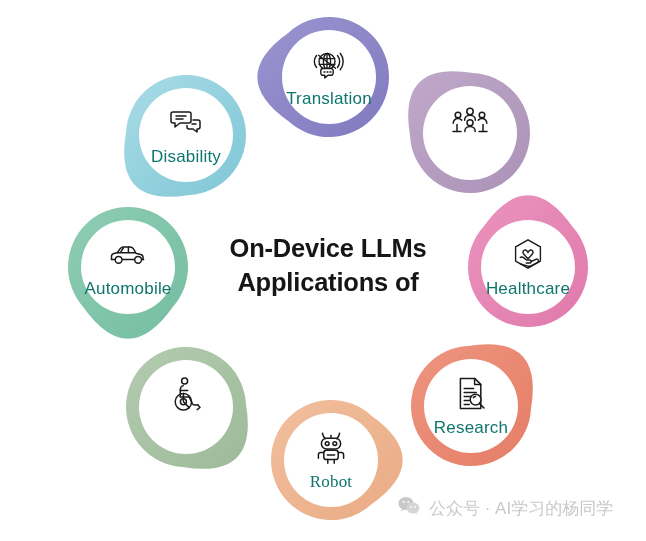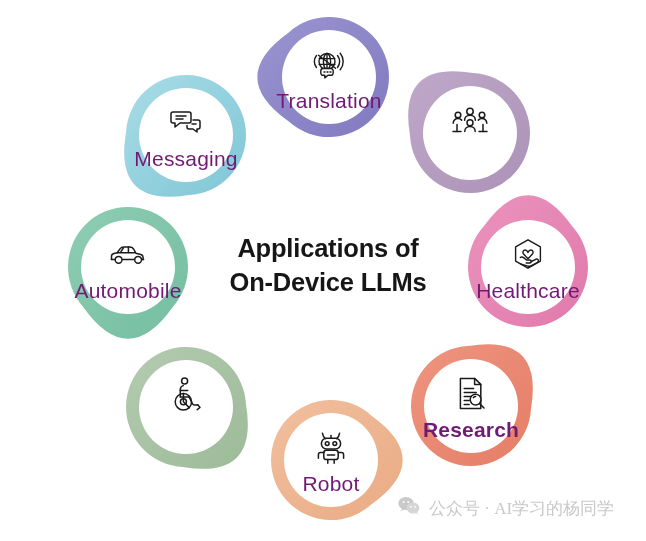--- a/index.html
+++ b/index.html
@@ -15,22 +15,22 @@
     inset:0;
     width:646px;
     height:541px;
   }
   .node{position:absolute;}
   .pin-svg{position:absolute;left:0;top:0;}
   .node-label{
     position:absolute;
     width:100%;
     text-align:center;
-    color:#701a75;
-    font-size:21px;
+    color:#0f766e;
+    font-size:17px;
     letter-spacing:.2px;
     white-space:nowrap;
     pointer-events:none;
   }
   .node-icon{
     position:absolute;
     width:100%;
     display:flex;
     justify-content:center;
     align-items:center;
@@ -50,21 +50,21 @@
   }
   #watermark{
     position:absolute;
     left:398px;
     top:496px;
     display:flex;
     align-items:center;
     gap:9px;
     color:#c9c9c9;
     font-size:17px;
-    font-family:Liberation Serif, serif;
+    font-family:Liberation Sans, sans-serif;
     white-space:nowrap;
   }
   #watermark .wm-icon{display:block;}
 </style>
 </head>
 <body>
 
 <div id="diagram">
     <div class="node" style="left: 21px; top: -30px; width: 330px; height: 330px;">
       <svg width="330" height="330" class="pin-svg">
@@ -80,21 +80,21 @@
         </g>
       </svg>
       <div class="node-icon" style="left: 0px; top: 135px; height: 36px;">
         <svg width="34" height="30" viewBox="0 0 34 30" fill="none" stroke="#1a1a1a" stroke-width="1.5" stroke-linecap="round" stroke-linejoin="round">
       <path d="M4 4h16a2 2 0 0 1 2 2v7a2 2 0 0 1-2 2H11l-5 4v-4H4a2 2 0 0 1-2-2V6a2 2 0 0 1 2-2z"></path>
       <path d="M7 8h10M7 11h7"></path>
       <path d="M24 12h5a2 2 0 0 1 2 2v5a2 2 0 0 1-2 2h-1v3l-4-3h-4a2 2 0 0 1-2-2v-1.5"></path>
       <path d="M23 16h4"></path>
     </svg>
       </div>
-      <div class="node-label" style="left: 0px; top: 177px;">Messaging</div>
+      <div class="node-label" style="left: 0px; top: 177px;">Disability</div>
     </div>
     <div class="node" style="left: 164px; top: -88px; width: 330px; height: 330px;">
       <svg width="330" height="330" class="pin-svg">
         <defs>
           <linearGradient id="grad-translation" x1="0" y1="0" x2="1" y2="1">
             <stop offset="0%" stop-color="#9b95d0"></stop>
             <stop offset="100%" stop-color="#8079c0"></stop>
           </linearGradient>
         </defs>
         <g transform="translate(105,105)">
@@ -237,21 +237,21 @@
       <rect x="7.4" y="8.2" width="19.2" height="10.8" rx="5.2"></rect>
       <circle cx="13.2" cy="13.6" r="1.9"></circle>
       <circle cx="20.8" cy="13.6" r="1.9"></circle>
       <rect x="9.8" y="20.2" width="14.4" height="9.4" rx="2.6"></rect>
       <path d="M13.4 24.9h7.2"></path>
       <path d="M9.8 22.6H6.6c-1.2 0-2.2 1-2.2 2.2v3.4M24.2 22.6h3.2c1.2 0 2.2 1 2.2 2.2v3.4"></path>
       <path d="M13.8 29.6v3.6M20.2 29.6v3.6"></path>
       <path d="M17 5.4v2.8"></path>
     </svg>
       </div>
-      <div class="node-label" style="left: 0px; top: 177px;">Robot</div>
+      <div class="node-label" style="left: 0px; top: 177px; font-family: Liberation Serif, serif;">Robot</div>
     </div>
     <div class="node" style="left: 306px; top: 241px; width: 330px; height: 330px;">
       <svg width="330" height="330" class="pin-svg">
         <defs>
           <linearGradient id="grad-research" x1="0" y1="0" x2="1" y2="1">
             <stop offset="0%" stop-color="#ee9580"></stop>
             <stop offset="100%" stop-color="#e57d66"></stop>
           </linearGradient>
         </defs>
         <g transform="translate(105,105)">
@@ -262,27 +262,27 @@
       <div class="node-icon" style="left: 0px; top: 135px; height: 36px;">
         <svg width="32" height="36" viewBox="0 0 32 36" fill="none" stroke="#1a1a1a" stroke-width="1.5" stroke-linecap="round" stroke-linejoin="round">
       <path d="M5.4 2.4h14.2l6.2 6v24.2H5.4z"></path>
       <path d="M19.6 2.4v6h6.2"></path>
       <path d="M9.2 12.4h9.4M9.2 16.4h12M9.2 20.4h7M9.2 24.4h5M9.2 28.4h5"></path>
       <circle cx="20.6" cy="23.6" r="5.4" fill="#fff"></circle>
       <path d="M24.6 27.6l4.4 4.4"></path>
       <path d="M18.4 21.6a2.9 2.9 0 0 1 2.2-1"></path>
     </svg>
       </div>
-      <div class="node-label" style="left: 0px; top: 177px; font-weight: bold;">Research</div>
+      <div class="node-label" style="left: 0px; top: 177px;">Research</div>
     </div>
   </div>
 
 <div id="center-title">
+  <div>On-Device LLMs</div>
   <div>Applications of</div>
-  <div>On-Device LLMs</div>
 </div>
 
 <div id="watermark">
   <span class="wm-icon">
     <svg width="22" height="19" viewBox="0 0 22 19">
       <ellipse cx="8" cy="7.4" rx="7.6" ry="6.5" fill="#c9c9c9"></ellipse>
       <path d="M4.4 12.6 L2.2 15.4 L6.1 13.6 Z" fill="#c9c9c9"></path>
       <ellipse cx="15" cy="12" rx="6.4" ry="5.5" fill="#d6d6d6"></ellipse>
       <path d="M18.4 16.1 L20.6 18.4 L17.2 17 Z" fill="#d6d6d6"></path>
       <circle cx="5.6" cy="6" r="1.05" fill="#ffffff"></circle>

